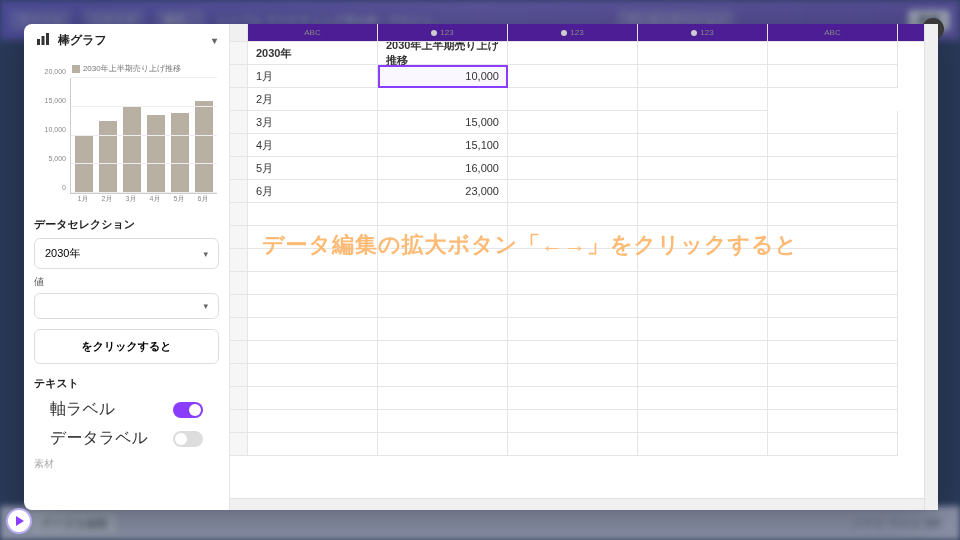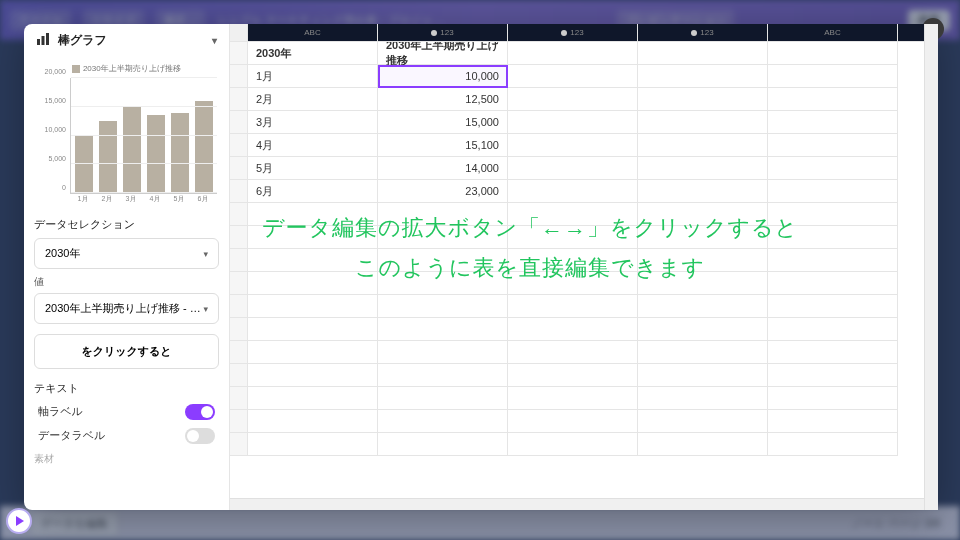--- a/index.html
+++ b/index.html
@@ -24,50 +24,50 @@
   .legend .sw{display:inline-block;width:8px;height:8px;background:#b8b0a2;margin-right:3px;vertical-align:middle;}
   .mini-chart { position:relative; height:116px; display:flex; }
   .y-axis{width:34px;position:relative;}
   .y-tick{position:absolute;right:4px;font-size:7px;color:#888;transform:translateY(-50%);}
   .plot{flex:1;position:relative;border-left:1px solid #ccc;border-bottom:1px solid #ccc;display:flex;align-items:flex-end;gap:6px;padding:0 4px;}
   .plot .grid{position:absolute;left:0;right:0;border-top:1px solid #eee;}
   .bar{flex:1;background:#b8b0a2;max-width:18px;}
   .x-axis{display:flex;margin-left:34px;gap:6px;padding:0 4px;}
   .x-tick{flex:1;text-align:center;font-size:7px;color:#888;max-width:18px;}
 
-  .section-hd{font-size:11px;font-weight:400;color:#222;margin:12px 0 6px 0;}
+  .section-hd{font-size:11px;font-weight:700;color:#222;margin:12px 0 6px 0;}
   .sub-label{font-size:10px;color:#555;margin:6px 0 4px 0;}
   .select{border:1px solid #ddd;border-radius:6px;padding:7px 10px;font-size:11px;display:flex;align-items:center;cursor:pointer;background:#fff;}
   .select .chev{margin-left:auto;font-size:9px;color:#666;}
   .swap-btn{border:1px solid #ddd;border-radius:6px;padding:9px;text-align:center;font-size:11px;font-weight:600;margin-top:10px;cursor:pointer;background:#fff;}
-  .toggle-row{display:flex;align-items:flex-start;font-size:11px;color:#333;margin:8px 4px;}
+  .toggle-row{display:flex;align-items:center;font-size:16px;color:#333;margin:8px 16px;}
   .toggle{margin-left:auto;width:30px;height:16px;border-radius:10px;position:relative;cursor:pointer;}
   .toggle.on{background:#8b3dff;}
   .toggle.off{background:#ddd;}
   .knob{position:absolute;top:2px;width:12px;height:12px;border-radius:50%;background:#fff;}
   .toggle.on .knob{right:2px;}
   .toggle.off .knob{left:2px;}
 
   .sheet{flex:1;overflow:hidden;position:relative;}
   .grid-wrap{position:absolute;inset:0;overflow:auto;}
-  .col-headers{display:flex;position:sticky;top:0;background:#0f172a;border-bottom:1px solid #e5e5e5;height:18px;}
+  .col-headers{display:flex;position:sticky;top:0;background:#4c1d95;border-bottom:1px solid #e5e5e5;height:18px;}
   .col-h{border-right:1px solid #e5e5e5;display:flex;align-items:center;justify-content:center;font-size:8px;color:#888;gap:3px;}
   .col-h .dot{width:6px;height:6px;border-radius:50%;background:#ccc;}
   .col-h.c0{width:18px;background:#f0f0f0;}
   .col-h.cw{width:130px;}
   .row{display:flex;height:23px;}
   .row-h{width:18px;background:#f6f6f6;border-right:1px solid #e5e5e5;border-bottom:1px solid #e5e5e5;}
   .cell{width:130px;border-right:1px solid #e5e5e5;border-bottom:1px solid #e5e5e5;padding:3px 8px;font-size:11px;color:#333;display:flex;align-items:center;background:#fff;}
   .cell.header-row{font-weight:700;}
   .cell.num{justify-content:flex-end;}
   .cell.selected{outline:2px solid #8b3dff;outline-offset:-2px;background:#faf7ff;}
   .sheet-scrollbar-b{position:absolute;left:0;right:14px;bottom:0;height:12px;background:#f0f0f0;border-top:1px solid #e0e0e0;}
   .sheet-scrollbar-r{position:absolute;top:0;right:0;bottom:0;width:14px;background:#f0f0f0;border-left:1px solid #e0e0e0;}
 
-  .overlay-text{position:absolute;left:140px;right:40px;top:208px;text-align:center;font-size:22px;font-weight:400;color:#22c55e;line-height:1.8;letter-spacing:1px;pointer-events:none;}
+  .overlay-text{position:absolute;left:140px;right:40px;top:225px;text-align:center;font-size:22px;font-weight:700;color:#fdba74;line-height:1.8;letter-spacing:1px;pointer-events:none;}
 
   .play-fab{position:absolute;left:6px;bottom:6px;width:26px;height:26px;border-radius:50%;border:2px solid #b7acf0;background:#fff;display:flex;align-items:center;justify-content:center;}
   .play-fab:before{content:"";border-left:8px solid #8b3dff;border-top:5px solid transparent;border-bottom:5px solid transparent;margin-left:2px;}
 </style>
 </head>
 <body>
 
 <div class="app-bg">
   <div class="topbar">
     <span class="chip">ファイル</span>
@@ -135,21 +135,20 @@
           </div>
       </div>
 
       <div class="section-hd">データセレクション</div>
       <div class="select">
         <span>2030年</span>
         <span class="chev">▾</span>
       </div>
       <div class="sub-label">値</div>
       <div class="select">
-        <span>2030年上半期売り上げ推移 - …</span>
         <span class="chev">▾</span>
       </div>
       <div class="swap-btn">をクリックすると</div>
 
       <div class="section-hd">テキスト</div>
       <div class="toggle-row">
         <span>軸ラベル</span>
         <div class="toggle on">
             <div class="knob"></div>
           </div>
@@ -198,21 +197,20 @@
             <div class="row-h"></div>
             <div class="cell">1月</div>
             <div class="cell num selected">10,000</div>
             <div class="cell"></div>
             <div class="cell"></div>
             <div class="cell"></div>
           </div>
           <div class="row">
             <div class="row-h"></div>
             <div class="cell">2月</div>
-            <div class="cell num">12,500</div>
             <div class="cell"></div>
             <div class="cell"></div>
             <div class="cell"></div>
           </div>
           <div class="row">
             <div class="row-h"></div>
             <div class="cell">3月</div>
             <div class="cell num">15,000</div>
             <div class="cell"></div>
             <div class="cell"></div>
@@ -222,21 +220,21 @@
             <div class="row-h"></div>
             <div class="cell">4月</div>
             <div class="cell num">15,100</div>
             <div class="cell"></div>
             <div class="cell"></div>
             <div class="cell"></div>
           </div>
           <div class="row">
             <div class="row-h"></div>
             <div class="cell">5月</div>
-            <div class="cell num">14,000</div>
+            <div class="cell num">16,000</div>
             <div class="cell"></div>
             <div class="cell"></div>
             <div class="cell"></div>
           </div>
           <div class="row">
             <div class="row-h"></div>
             <div class="cell">6月</div>
             <div class="cell num">23,000</div>
             <div class="cell"></div>
             <div class="cell"></div>
@@ -332,16 +330,15 @@
           </div>
         </div>
       <div class="sheet-scrollbar-b"></div>
       <div class="sheet-scrollbar-r"></div>
     </div>
   </div>
 </div>
 
 <div class="overlay-text">
   <div>データ編集の拡大ボタン「←→」をクリックすると</div>
-  <div>このように表を直接編集できます</div>
 </div>
 
 <div class="play-fab"></div>
 
 </body></html>

